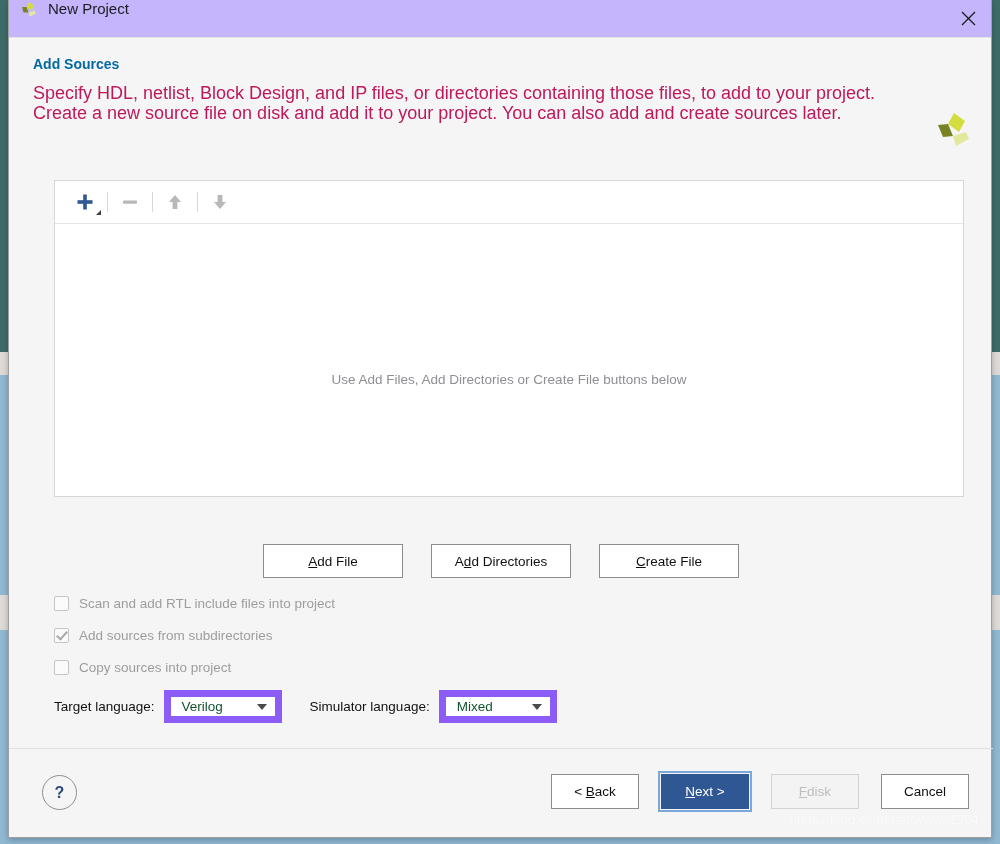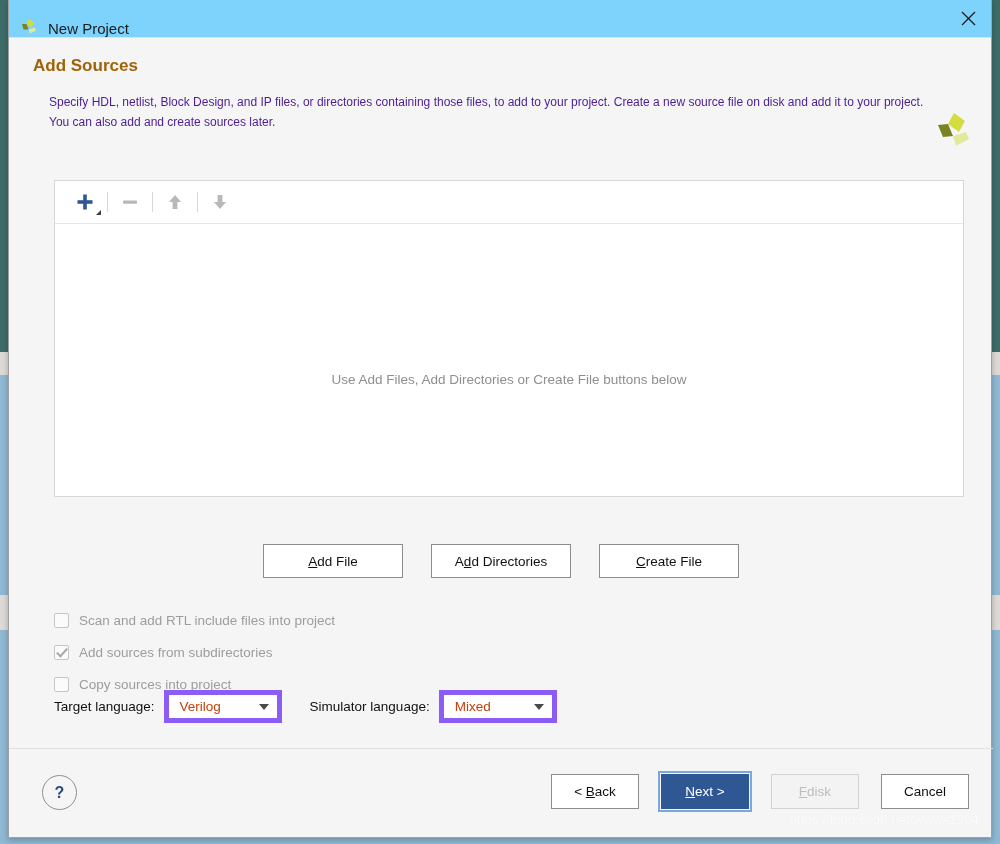--- a/index.html
+++ b/index.html
@@ -37,24 +37,24 @@
     border: 1px solid #a0a0a0;
     border-top: none;
     box-sizing: border-box;
     box-shadow: 0 2px 6px rgba(0,0,0,.25);
   }
 
   
   #titlebar {
     position: relative;
     height: 37px;
-    background: #7dd3fc;
+    background: #c4b5fd;
     border-bottom: 1px solid #e3e3e3;
     display: flex;
-    align-items: flex-end;
+    align-items: flex-start;
   }
   #title-logo {
     margin-left: 10px;
     width: 20px;
     height: 20px;
     flex: none;
   }
   #title-text {
     margin-left: 9px;
     font-size: 15px;
@@ -73,30 +73,30 @@
   }
   #close-btn svg { display: block; }
 
   
   #header {
     position: relative;
     padding: 18px 24px 14px 24px;
     background: #f5f5f5;
   }
   #page-title {
-    font-size: 17px;
+    font-size: 14px;
     font-weight: bold;
-    color: #a16207;
+    color: #0369a1;
     margin: 0 0 11px 0;
   }
   #page-desc {
-    font-size: 12px;
-    color: #4c1d95;
+    font-size: 18px;
+    color: #be185d;
     line-height: 20px;
-    margin: 16px;
+    margin: 0;
     width: 880px;
   }
   #header-logo {
     position: absolute;
     right: 18px;
     top: 72px;
     width: 40px;
     height: 40px;
   }
 
@@ -182,21 +182,21 @@
 
   
   #options {
     position: absolute;
     left: 45px;
     top: 596px;
     width: 600px;
   }
   .opt-row {
     display: flex;
-    align-items: flex-end;
+    align-items: flex-start;
     height: 32px;
   }
   .cbox {
     width: 15px;
     height: 15px;
     box-sizing: border-box;
     border: 1px solid #c6c6c6;
     background: #fbfbfb;
     border-radius: 2px;
     flex: none;
@@ -230,26 +230,26 @@
   .lang-label {
     font-size: 13.5px;
     color: #111111;
     margin-right: 9px;
   }
   .combo {
     box-sizing: border-box;
     width: 118px;
     height: 33px;
     background: #ffffff;
-    border: 5px solid #8b5cf6;
+    border: 7px solid #8b5cf6;
     display: flex;
     align-items: center;
     padding: 0 8px 0 11px;
     font-size: 13.5px;
-    color: #c2410c;
+    color: #14532d;
     cursor: pointer;
     position: relative;
   }
   .combo .cv { flex: 1; }
   .chev {
     width: 0; height: 0;
     border-left: 5.5px solid transparent;
     border-right: 5.5px solid transparent;
     border-top: 6px solid #4a4a4a;
   }

